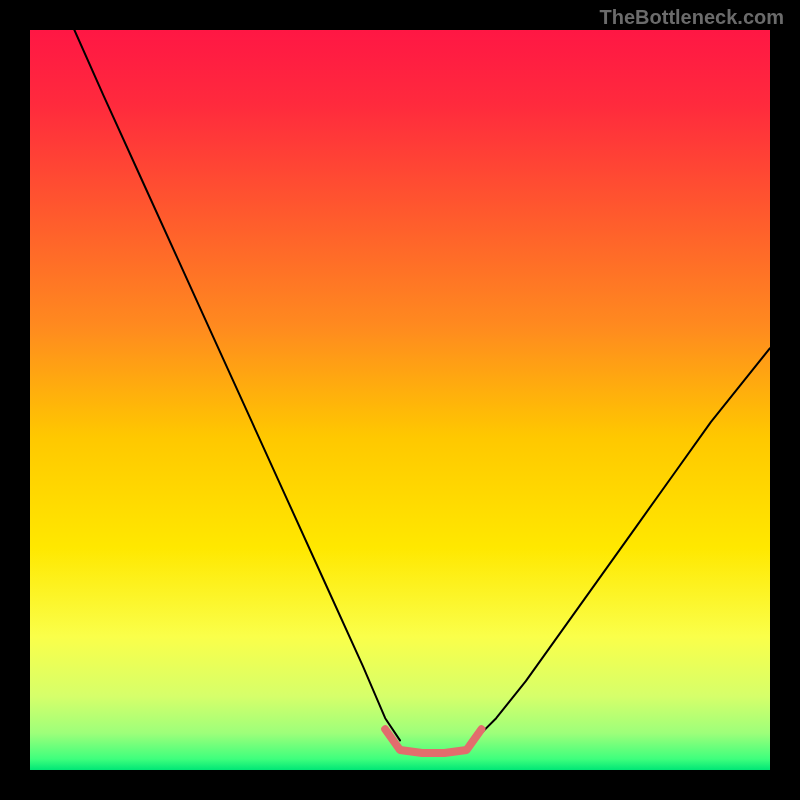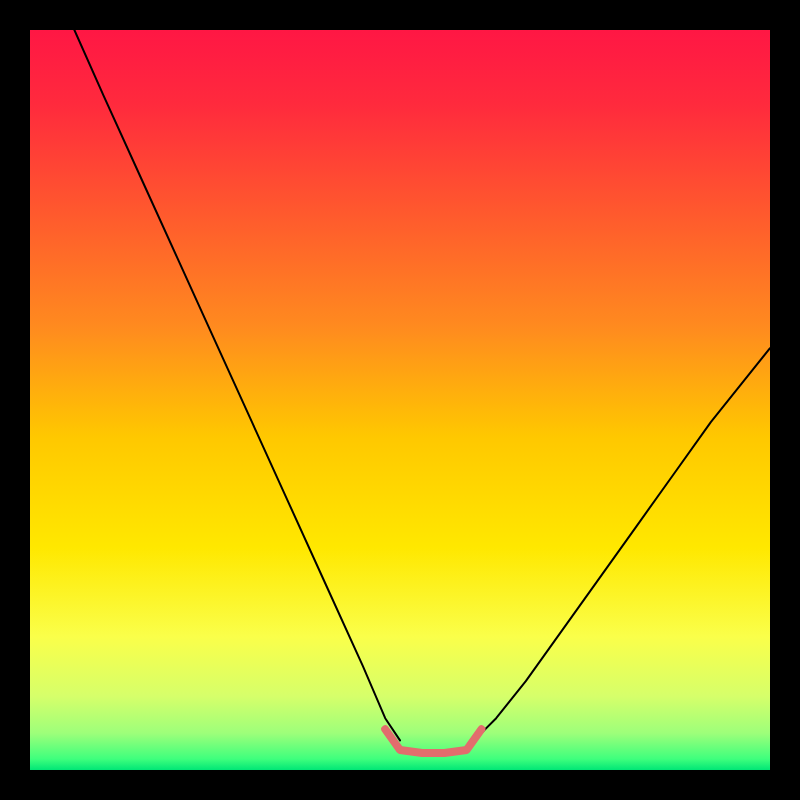--- a/index.html
+++ b/index.html
@@ -56,13 +56,14 @@
           <stop offset="98.5%" stop-color="#3fff7d"></stop>
           <stop offset="100%" stop-color="#00e676"></stop>
         </linearGradient>
     </defs>
     <rect x="0" y="0" width="740" height="740" fill="url(#bg-grad)"></rect>
     <path id="series-left" fill="none" stroke-linecap="round" stroke-linejoin="round" d="M 44.4 0 L 74 66.60000000000002 L 111 148 L 148 229.40000000000003 L 185 310.8 L 222 392.20000000000005 L 259 473.6 L 296 555 L 333 636.4 L 355.2 688.2 L 370 710.4" stroke="#000000" stroke-width="2"></path>
     <path id="series-right" fill="none" stroke-linecap="round" stroke-linejoin="round" d="M 444 710.4 L 466.2 688.2 L 495.8 651.2 L 532.8 599.4 L 569.8000000000001 547.6 L 606.8 495.79999999999995 L 643.8 444 L 680.8000000000001 392.20000000000005 L 710.4 355.2 L 740 318.20000000000005" stroke="#000000" stroke-width="2"></path>
     <path id="series-flat" fill="none" stroke-linecap="round" stroke-linejoin="round" d="M 355.2 699.3 L 370 720.02 L 392.20000000000005 722.98 L 414.40000000000003 722.98 L 436.59999999999997 720.02 L 451.4 699.3" stroke="#e26d6d" stroke-width="8"></path>
   </svg>
 
+  <div class="watermark">TheBottleneck.com</div>
 </div>
 
 </body></html>

